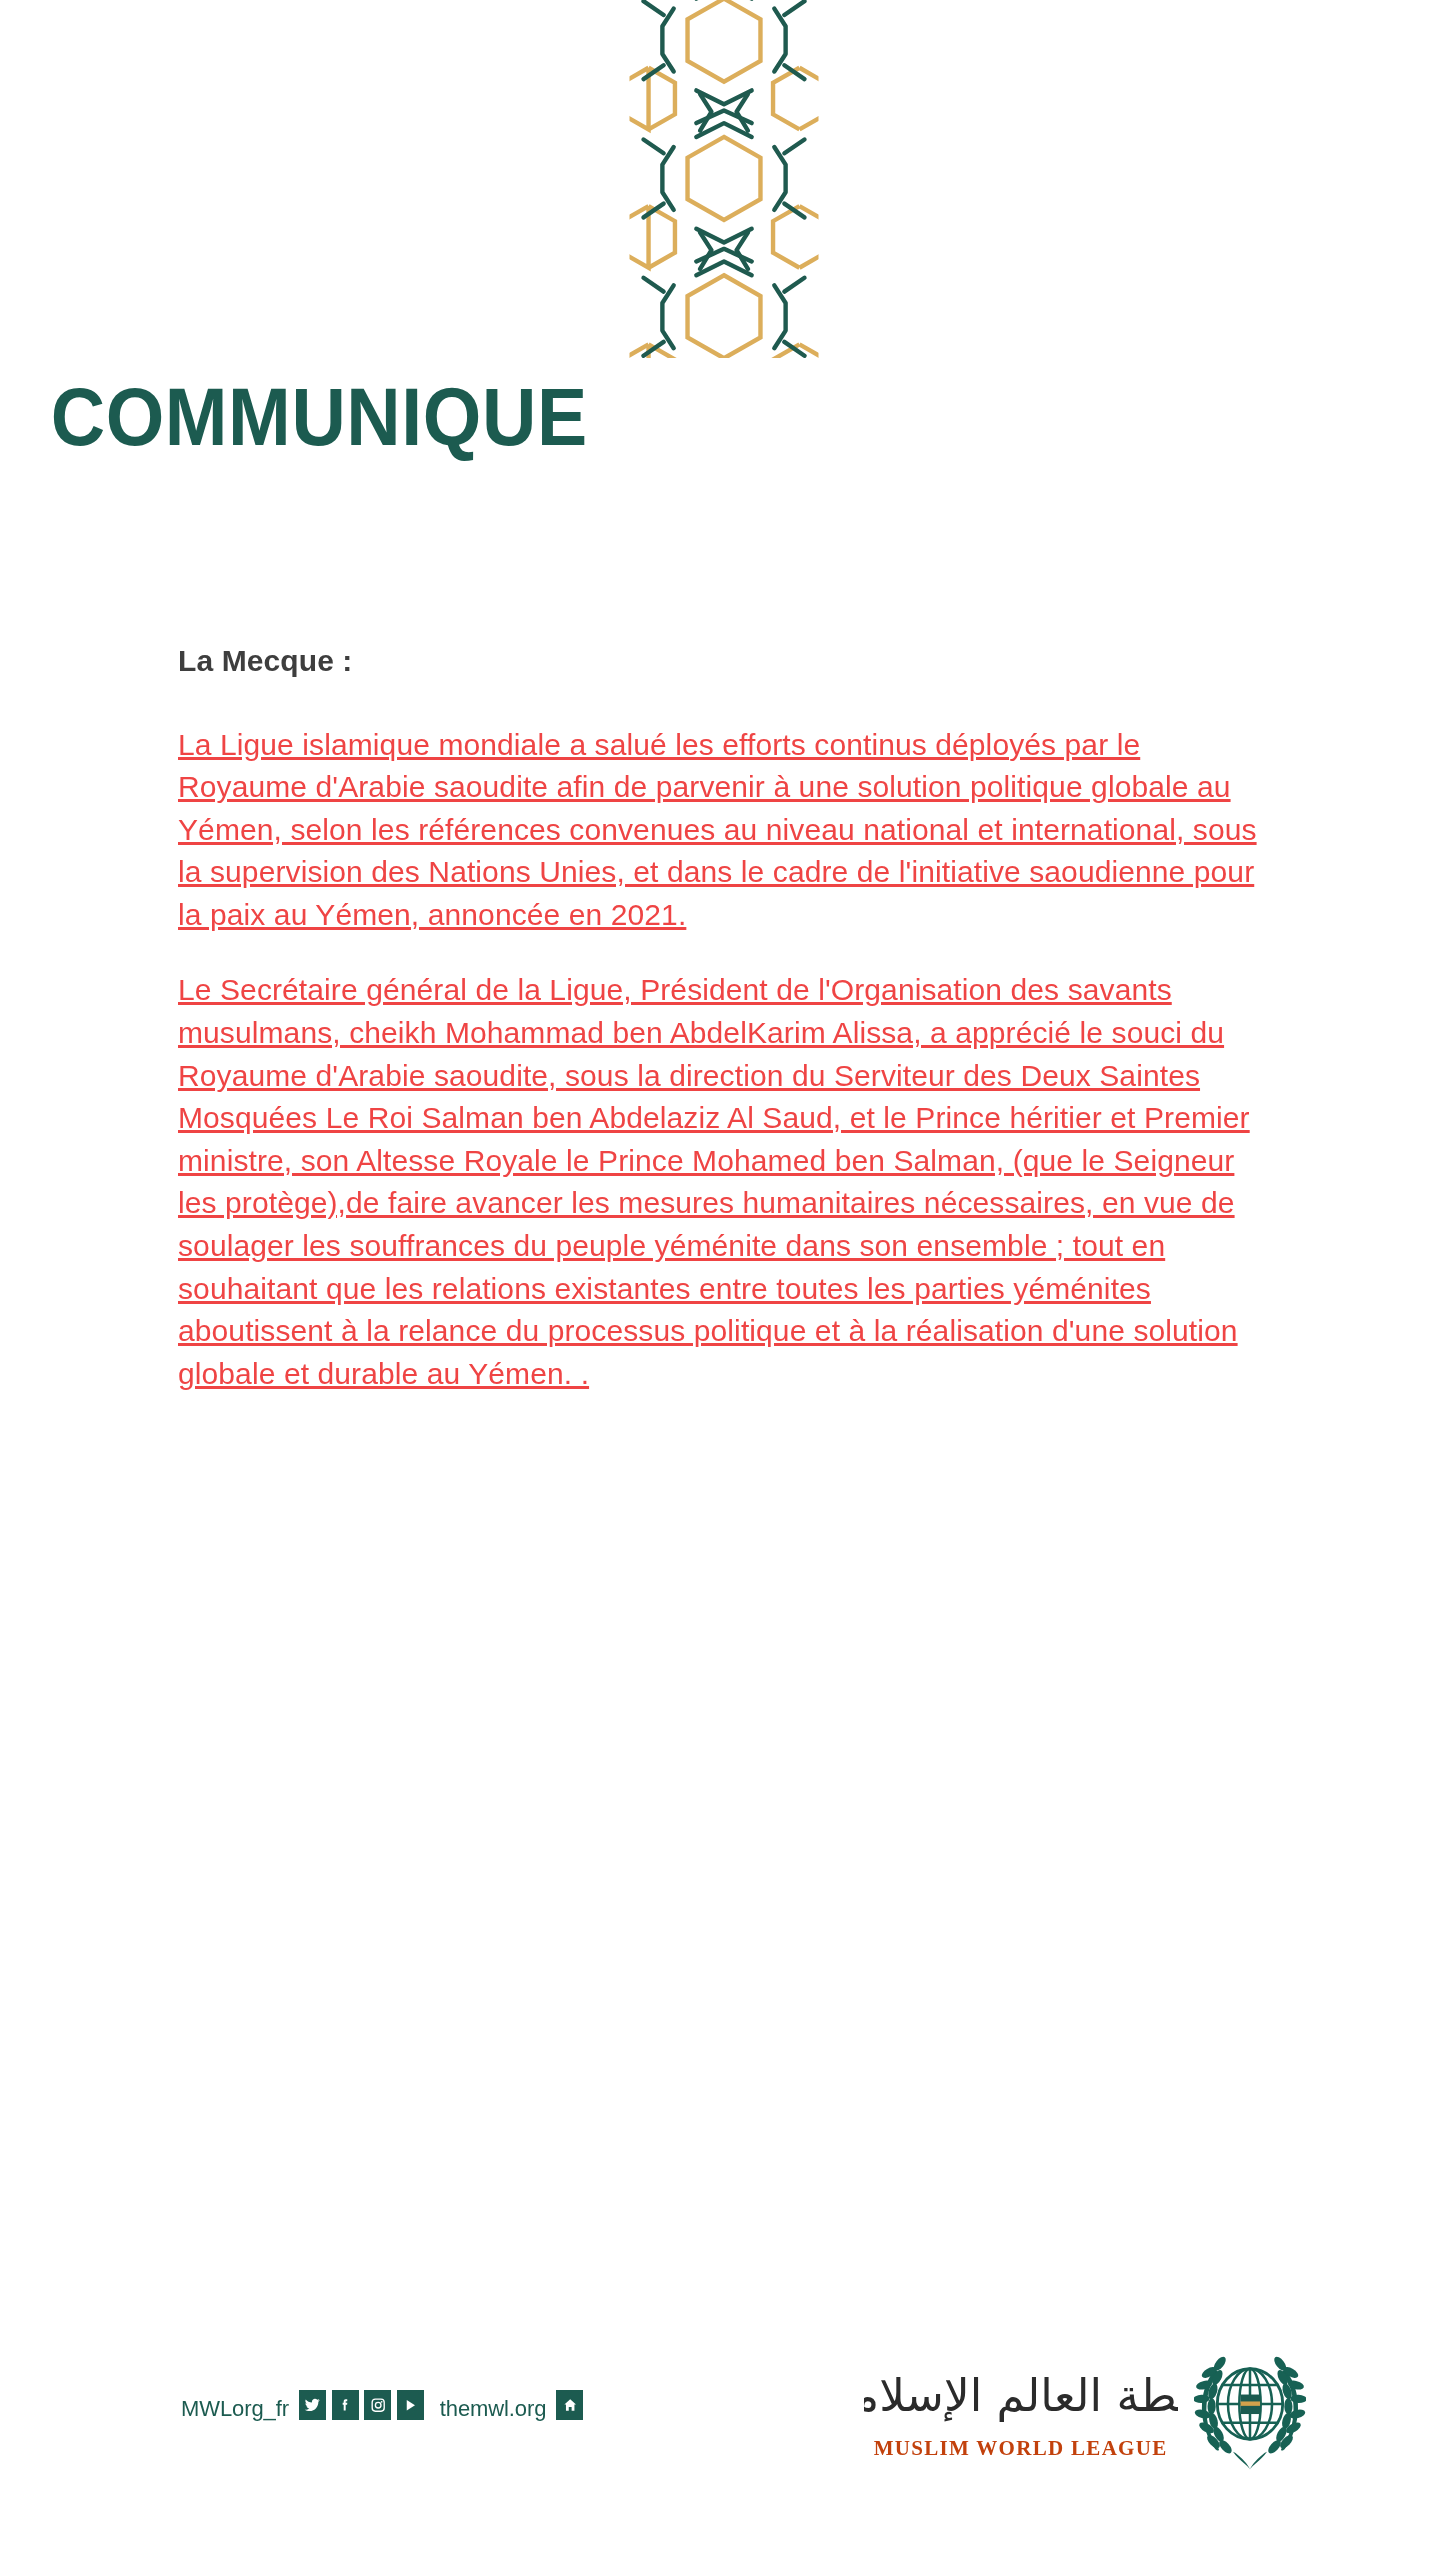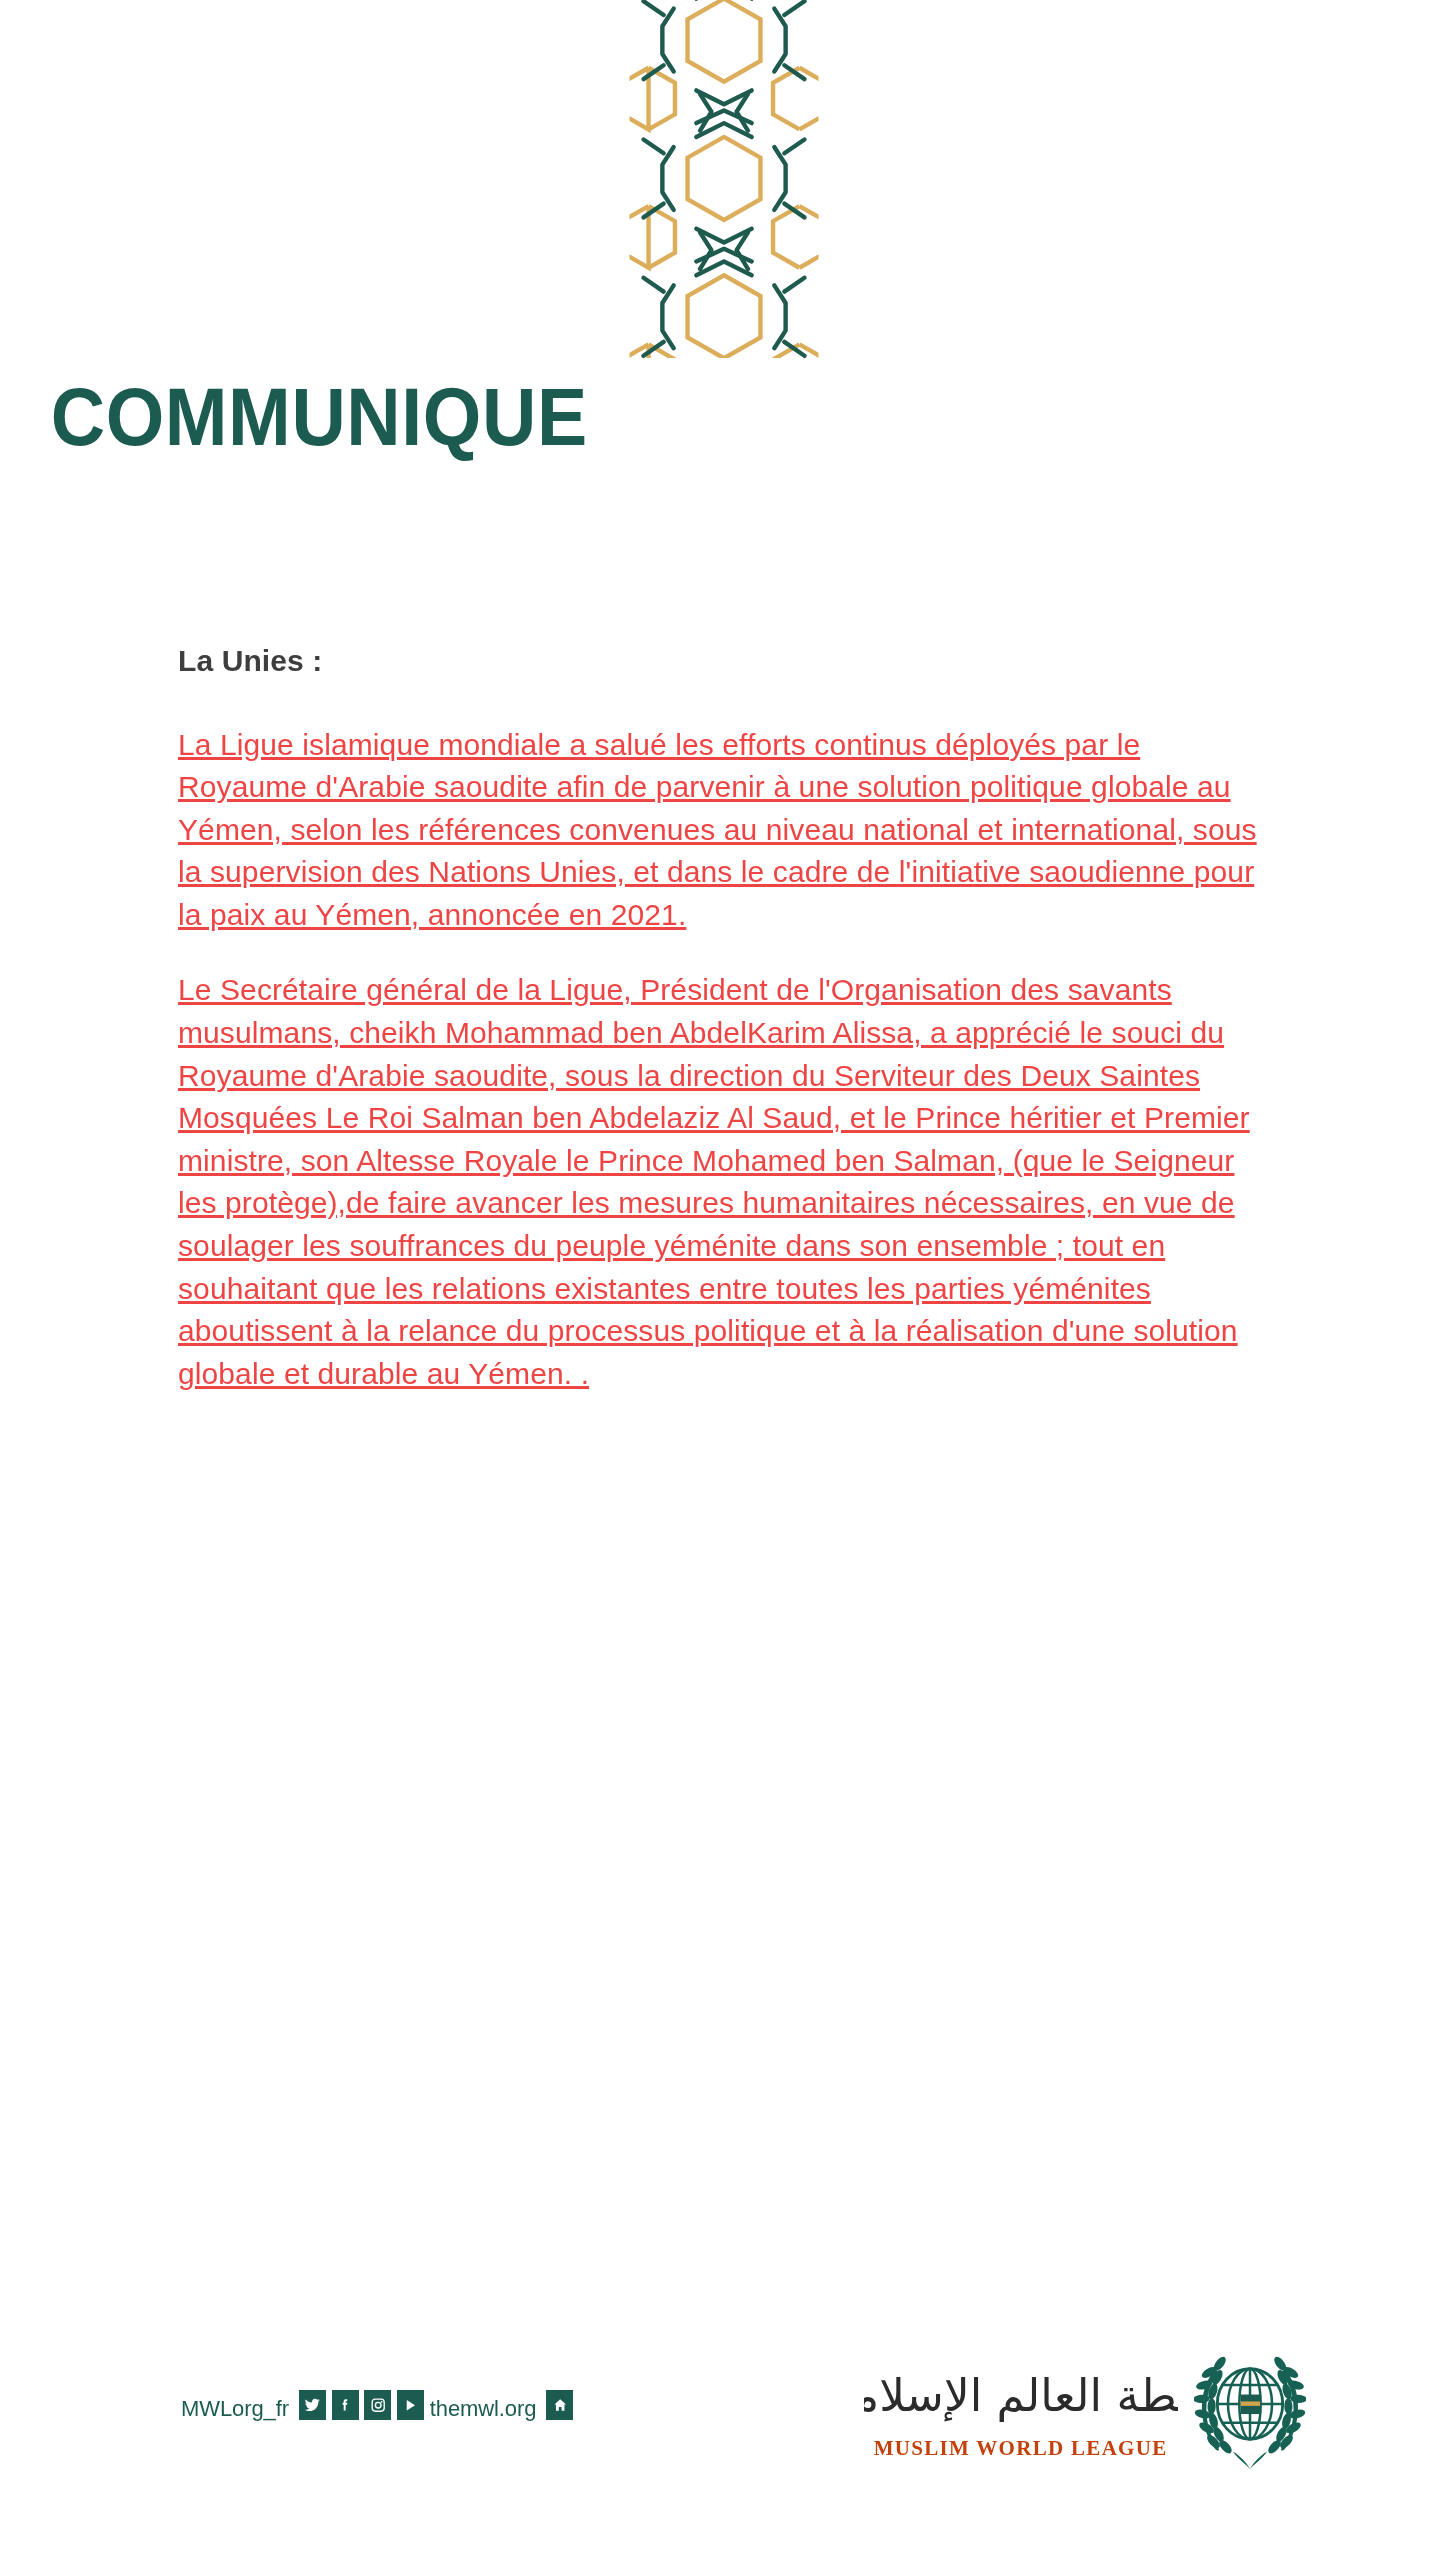--- a/index.html
+++ b/index.html
@@ -101,20 +101,21 @@
     line-height: 1;
     white-space: nowrap;
     margin-right: 4.4px;
   }
   .site {
     font-size: 22px;
     color: #1C5B50;
     letter-spacing: -0.1px;
     line-height: 1;
     white-space: nowrap;
+    margin-left: 10px;
     margin-right: 4.4px;
   }
   .ic {
     width: 27px;
     height: 30px;
     background: #1C5B50;
     display: flex;
     align-items: center;
     justify-content: center;
     flex: none;
@@ -189,21 +190,21 @@
       <use href="#unit" y="440"></use>
     </g>
   </svg>
 </div>
 
 <div class="title-wrap">
   <h1 class="page-title">COMMUNIQUE</h1>
 </div>
 
 <div class="content">
-  <p class="dateline">La Unies :</p>
+  <p class="dateline">La Mecque :</p>
   <p class="para">La Ligue islamique mondiale a salué les efforts continus déployés par le Royaume d'Arabie saoudite afin de parvenir à une solution politique globale au Yémen, selon les références convenues au niveau national et international, sous la supervision des Nations Unies, et dans le cadre de l'initiative saoudienne pour la paix au Yémen, annoncée en 2021.</p>
   <p class="para">Le Secrétaire général de la Ligue, Président de l'Organisation des savants musulmans, cheikh Mohammad ben AbdelKarim Alissa, a apprécié le souci du Royaume d'Arabie saoudite, sous la direction du Serviteur des Deux Saintes Mosquées Le Roi Salman ben Abdelaziz Al Saud, et le Prince héritier et Premier ministre, son Altesse Royale le Prince Mohamed ben Salman, (que le Seigneur les protège),de faire avancer les mesures humanitaires nécessaires, en vue de soulager les souffrances du peuple yéménite dans son ensemble ; tout en souhaitant que les relations existantes entre toutes les parties yéménites aboutissent à la relance du processus politique et à la réalisation d'une solution globale et durable au Yémen. .</p>
 </div>
 
 <div class="footer">
 
   <div class="social-row">
     <span class="handle">MWLorg_fr</span>
 
     <a class="ic">

